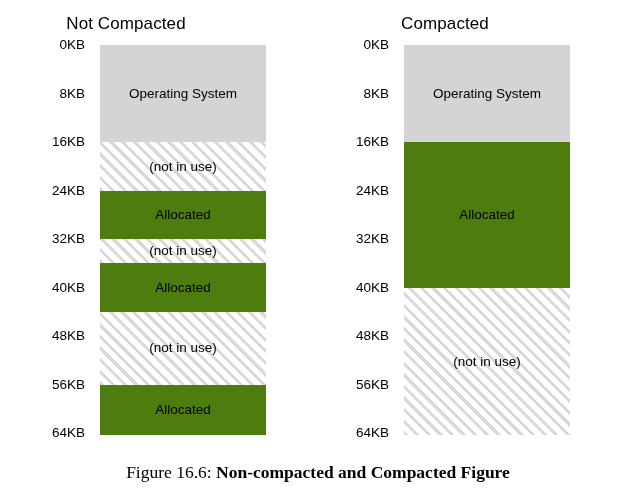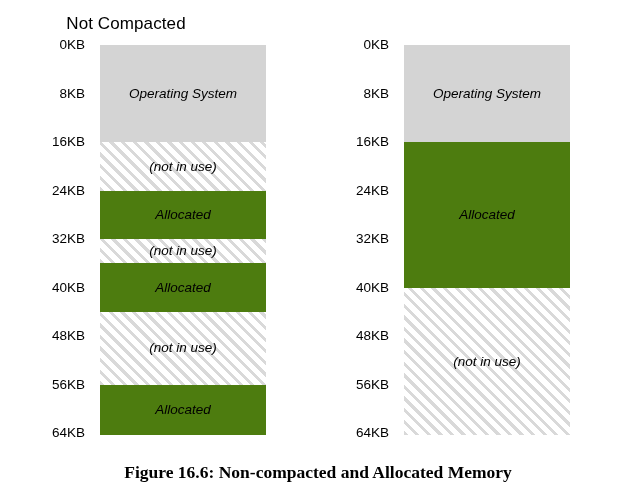--- a/index.html
+++ b/index.html
@@ -67,21 +67,20 @@
     display: flex;
     align-items: center;
     justify-content: center;
   }
   .seg-label {
     font-size: 13.5px;
     line-height: 1;
     white-space: nowrap;
     position: relative;
     z-index: 2;
-    font-style: italic;
   }
 
   .seg.os {
     background: #d4d4d4;
     border-bottom: 2px solid #1a1a1a;
   }
   .seg.allocated {
     background: #4d7c0f;
     border-bottom: 2px solid #1a1a1a;
   }
@@ -114,21 +113,21 @@
   #caption {
     position: absolute;
     left: 0;
     top: 462px;
     width: 636px;
     text-align: center;
     font-family: "Liberation Serif", serif;
     font-size: 17.5px;
     white-space: nowrap;
   }
-  #caption .cap-num { font-weight: bold; }
+  #caption .cap-num { font-weight: normal; }
   #caption .cap-text { font-weight: bold; }
 </style>
 </head>
 <body>
 
 <div id="figure">
 
   <div class="panel left">
     <div class="panel-title">Not Compacted</div>
     <div class="axis">
@@ -161,20 +160,21 @@
         <div class="seg free" style="top: 264.75px; height: 74.75px;">
           <span class="seg-label">(not in use)</span>
         </div>
         <div class="seg allocated last" style="top: 337.5px; height: 50.5px;">
           <span class="seg-label">Allocated</span>
         </div>
       </div>
   </div>
 
   <div class="panel right">
+    <div class="panel-title">Compacted</div>
     <div class="axis">
         <div class="tick" style="top: 45px;">0KB</div>
         <div class="tick" style="top: 93.5px;">8KB</div>
         <div class="tick" style="top: 142px;">16KB</div>
         <div class="tick" style="top: 190.5px;">24KB</div>
         <div class="tick" style="top: 239px;">32KB</div>
         <div class="tick" style="top: 287.5px;">40KB</div>
         <div class="tick" style="top: 336px;">48KB</div>
         <div class="tick" style="top: 384.5px;">56KB</div>
         <div class="tick" style="top: 433px;">64KB</div>
@@ -187,16 +187,16 @@
           <span class="seg-label">Allocated</span>
         </div>
         <div class="seg free last" style="top: 240.5px; height: 147.5px;">
           <span class="seg-label">(not in use)</span>
         </div>
       </div>
   </div>
 
   <div id="caption">
     <span class="cap-num">Figure 16.6:</span>
-    <span class="cap-text">Non-compacted and Allocated Memory</span>
+    <span class="cap-text">Non-compacted and Compacted Figure</span>
   </div>
 
 </div>
 
 </body></html>

